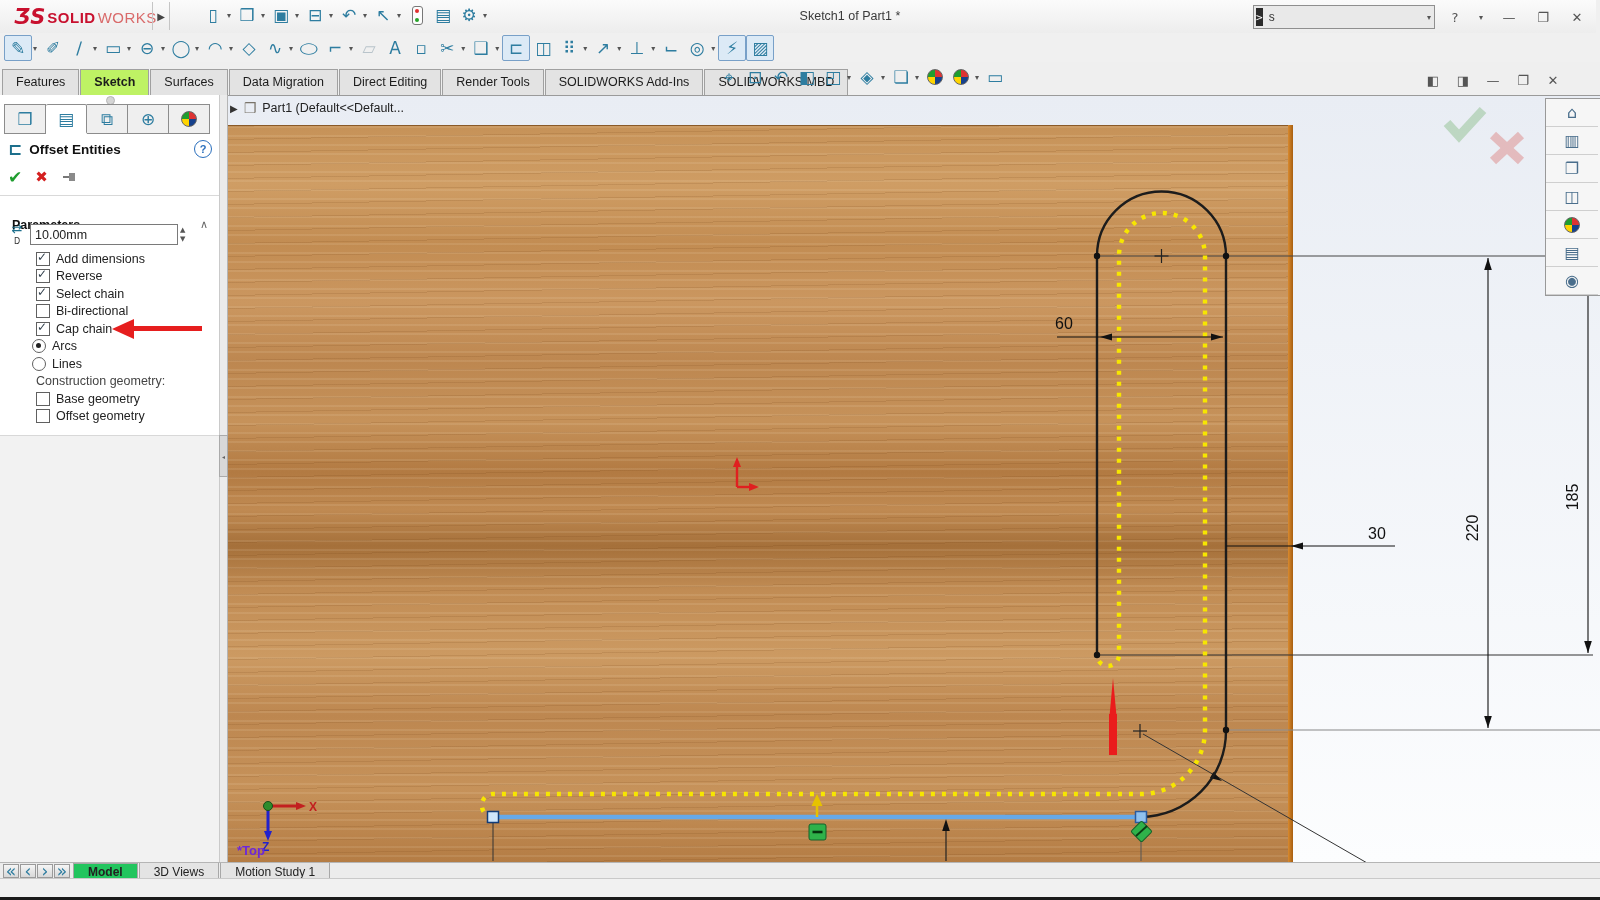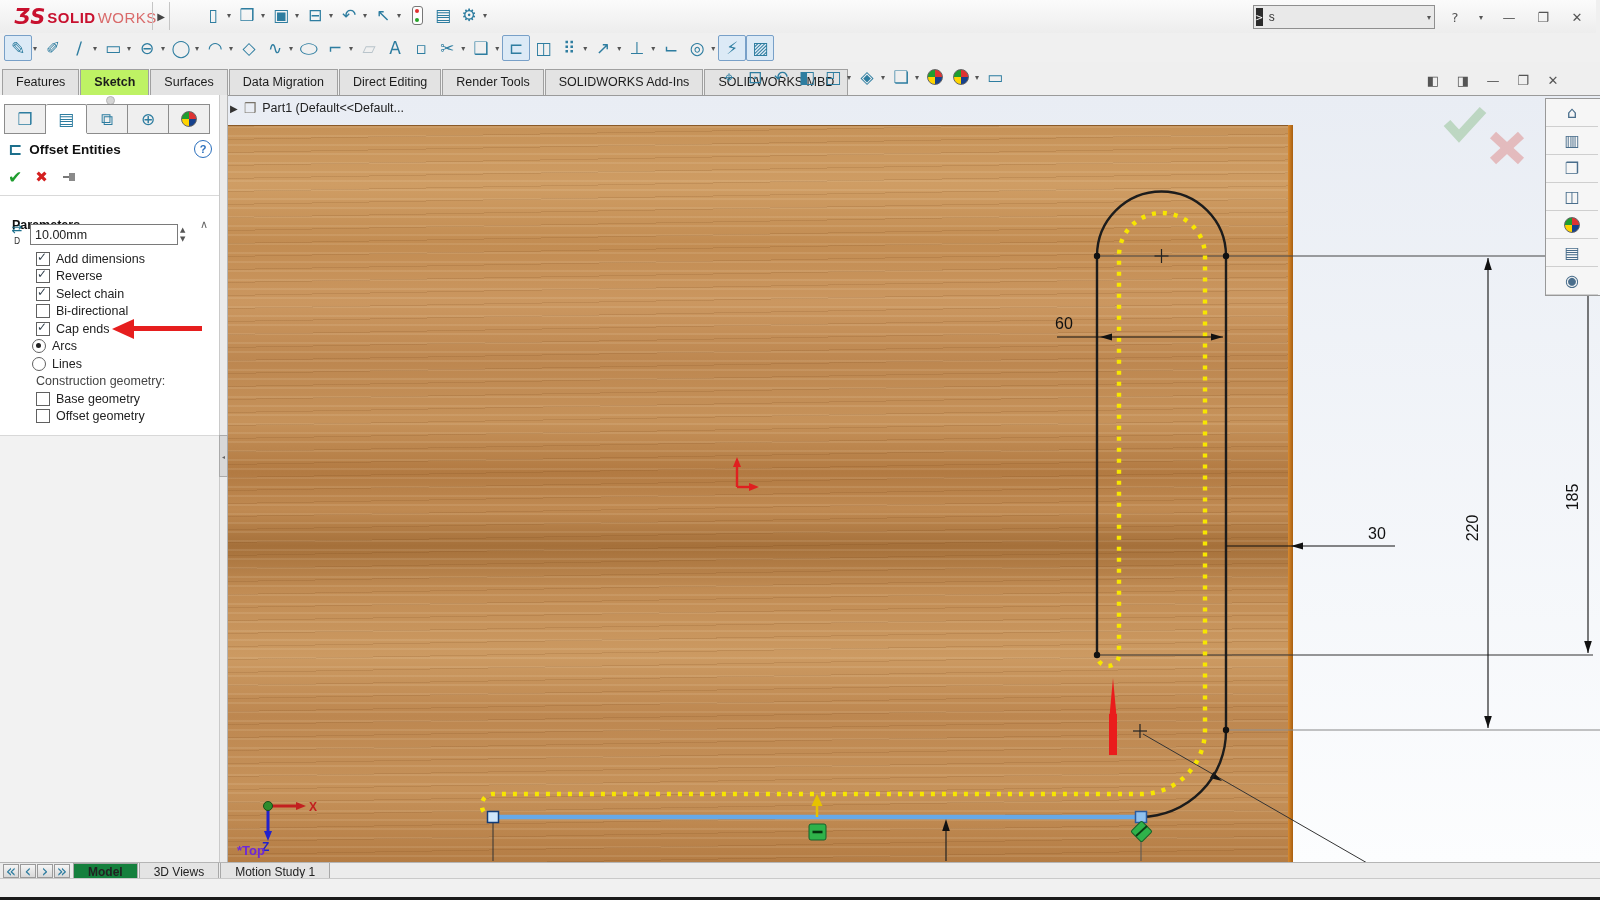--- a/index.html
+++ b/index.html
@@ -114,21 +114,21 @@
             border-right:22px solid #e61e1e;}
   .ann-shaft{left:132px;top:326px;width:70px;height:5px;background:#e61e1e;}
 
   
   .bottomtabs{left:0;top:862px;width:1600px;height:16px;background:#ececec;border-top:1px solid #b5b5b5;display:flex;align-items:stretch;}
   .navbtns{display:flex;align-items:center;gap:1px;padding:0 3px;}
   .navb{width:14px;height:12px;background:linear-gradient(#f5f5f5,#d8d8d8);border:1px solid #9a9a9a;font-size:8px;color:#444;
         display:flex;align-items:center;justify-content:center;font-family:"DejaVu Sans",sans-serif;}
   .btab{padding:1px 14px 0;border-right:1px solid #a8a8a8;border-left:1px solid #a8a8a8;background:#e4e4e4;color:#222;
         display:flex;align-items:center;font-size:12px;margin-right:1px;}
-  .btab.active{background:#15803d;font-weight:bold;border-top:1px solid #a8a8a8;}
+  .btab.active{background:#22c55e;font-weight:bold;border-top:1px solid #a8a8a8;}
 
   
   .statusbar{left:0;top:878px;width:1600px;height:19px;background:#f1f1f1;border-top:1px solid #c9c9c9;font-size:12px;color:#222;}
   .blackstrip{left:0;top:897px;width:1600px;height:3px;background:#1b1b1b;}
 </style>
 </head>
 <body>
 
 <div class="stage">
 
@@ -168,20 +168,21 @@
           <span class="traffic"></span>
         </span>
         <span class="tbb">
           <span class="gly">▤</span>
         </span>
         <span class="tbb">
           <span class="gly">⚙</span>
         </span>
         <span class="caret">▾</span>
       </div>
+    <div class="abs doc-title">Sketch1 of Part1 *</div>
     <div class="abs searchbox">
       <span class="cmdicon">&gt;</span>
       <input value="s" style="">
       <svg width="16" height="16">
         <circle cx="7" cy="7" r="4.5" fill="none" stroke="#666" stroke-width="1.5"></circle>
         <line x1="10.5" y1="10.5" x2="14" y2="14" stroke="#666" stroke-width="1.5"></line>
       </svg>
       <span class="caret">▾</span>
     </div>
     <div class="abs winctl">
@@ -549,21 +550,21 @@
       <div class="opt-row">
         <span class="cb on"></span>
         <span>Select chain</span>
       </div>
       <div class="opt-row">
         <span class="cb"></span>
         <span>Bi-directional</span>
       </div>
       <div class="opt-row">
         <span class="cb on"></span>
-        <span>Cap ends</span>
+        <span>Cap chain</span>
       </div>
       <div class="opt-row radio-row">
         <span class="rb on"></span>
         <span>Arcs</span>
       </div>
       <div class="opt-row radio-row">
         <span class="rb"></span>
         <span>Lines</span>
       </div>
       <div class="opt-row plain">

